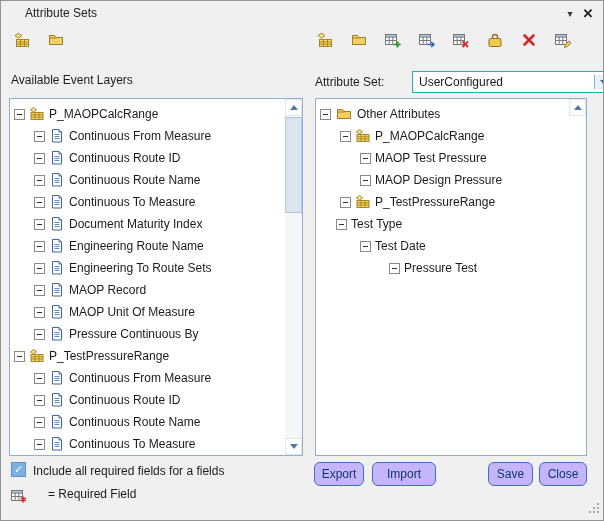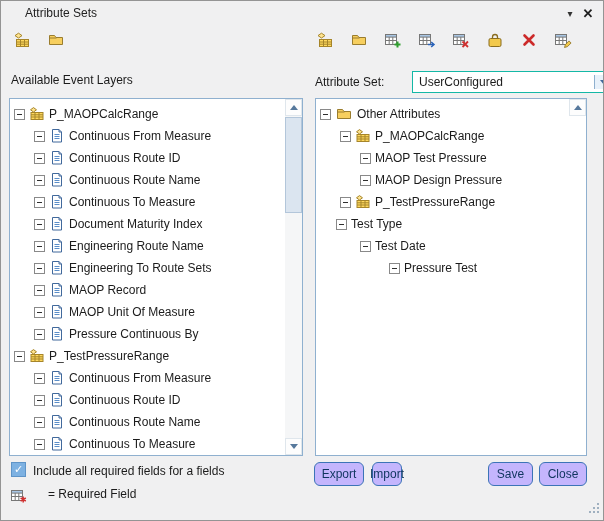--- a/index.html
+++ b/index.html
@@ -49,21 +49,21 @@
   .sb-btn.down::after{content:"";border:4px solid transparent;border-top:5px solid #56789c;margin-top:4px;}
   .sb-thumb{position:absolute;left:0;top:18px;width:17px;height:96px;box-sizing:border-box;background:#dbe5f0;border:1px solid #b3c6da;cursor:pointer;}
   .sb-solo{position:absolute;top:0;right:0;width:17px;height:17px;box-sizing:border-box;background:#fdfdfd;border:1px solid #dfe6ec;display:flex;align-items:center;justify-content:center;cursor:pointer;}
   .sb-solo::after{content:"";border:4px solid transparent;border-bottom:5px solid #56789c;margin-bottom:4px;}
 
   
   .checkbox{position:absolute;left:10px;top:461px;width:15px;height:15px;box-sizing:border-box;background:#7db1e2;border:1px solid #5e94c8;color:#fff;font-size:11px;line-height:13px;text-align:center;cursor:pointer;}
   .chk-label{position:absolute;left:32px;top:463px;}
   .btn{position:absolute;top:461px;height:24px;box-sizing:border-box;background:#c4b5fd;border:1px solid #3c74b7;border-radius:6px;display:flex;align-items:center;justify-content:center;color:#10365f;cursor:pointer;}
   .btn-export{left:313px;width:50px;}
-  .btn-import{left:371px;width:30px;}
+  .btn-import{left:371px;width:64px;}
   .btn-save{left:487px;width:45px;}
   .btn-close{left:538px;width:48px;}
   .legend{position:absolute;left:9px;top:486px;display:flex;align-items:flex-start;gap:20px;}
   .grip{position:absolute;right:2px;bottom:2px;cursor:nwse-resize;}
 </style>
 </head>
 <body>
 
 <div class="dialog">
 

